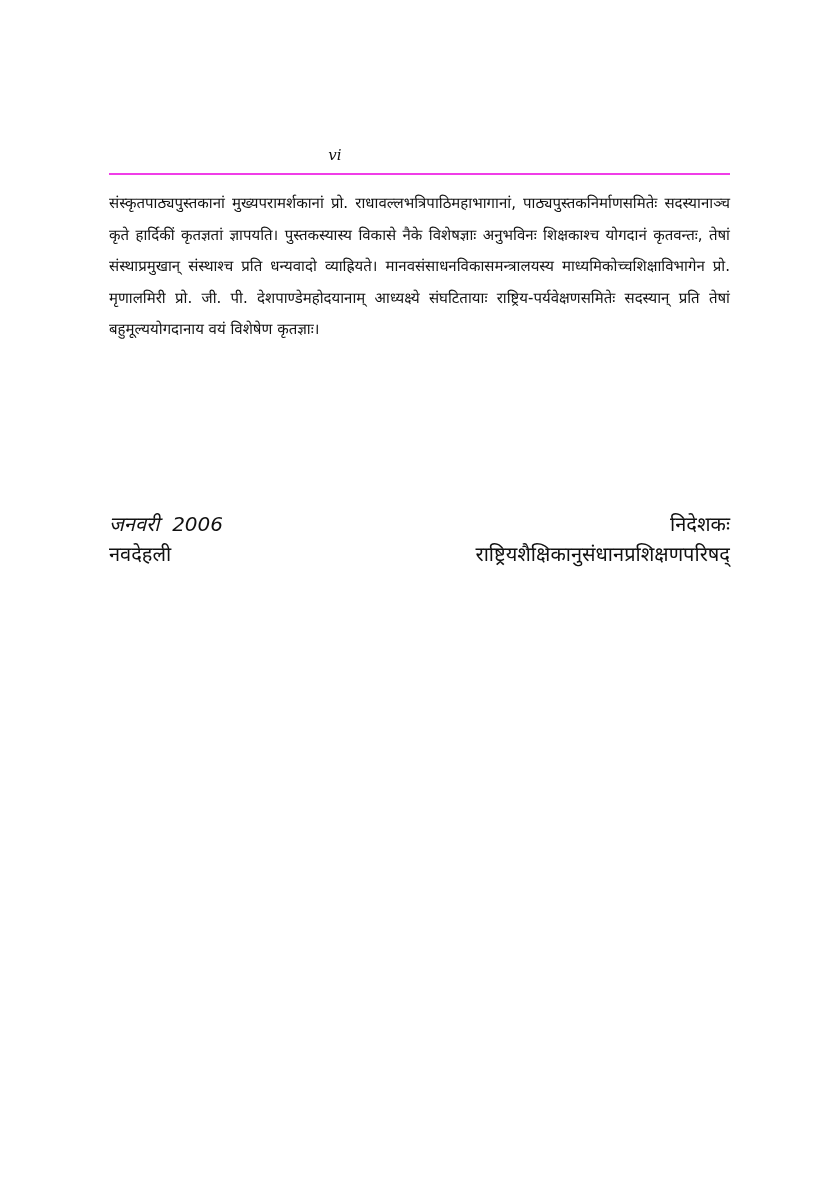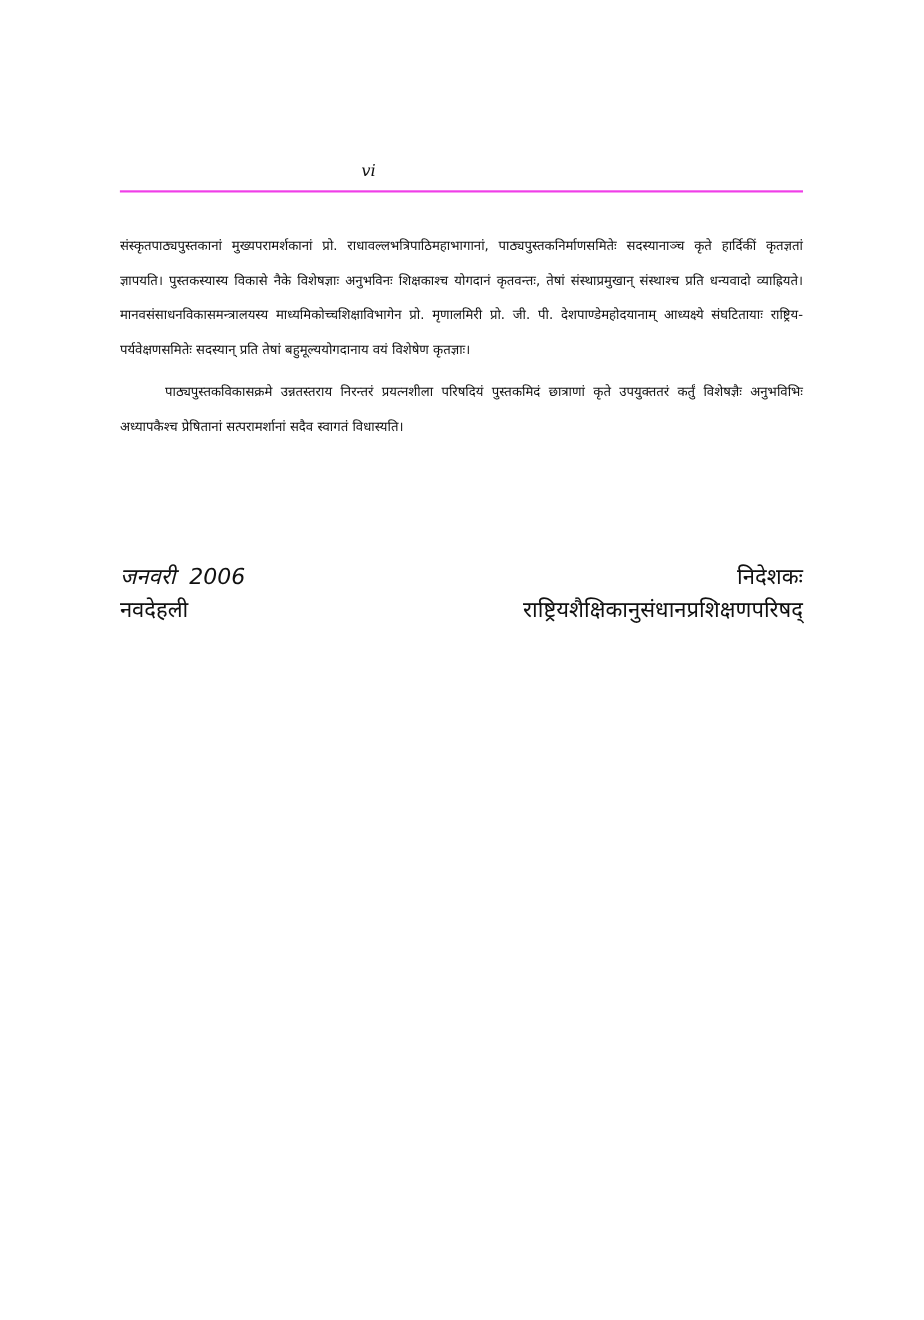--- a/index.html
+++ b/index.html
@@ -32,24 +32,23 @@
       top: 173px;
       width: 621px;
       height: 2px;
       background: #f03ee8;
     }
     .body-text {
       position: absolute;
       left: 109px;
       top: 188px;
       width: 621px;
-      font-size: 12px;
+      font-size: 15px;
       line-height: 31.5px;
       text-align: justify;
-      margin-top: 20px;
     }
     .body-text p {
       margin: 0;
     }
     .body-text p.indent {
       text-indent: 41px;
       margin-top: 7px;
     }
     .sign-row {
       position: absolute;
@@ -64,21 +63,20 @@
     .italic { font-style: italic; }
   </style>
 </head>
 <body>
 
 <div class="page-number">vi</div>
 <div class="header-rule"></div>
 
 <div class="body-text">
   <p>संस्कृतपाठ्यपुस्तकानां मुख्यपरामर्शकानां प्रो. राधावल्लभत्रिपाठिमहाभागानां, पाठ्यपुस्तकनिर्माणसमितेः सदस्यानाञ्च कृते हार्दिकीं कृतज्ञतां ज्ञापयति। पुस्तकस्यास्य विकासे नैके विशेषज्ञाः अनुभविनः शिक्षकाश्च योगदानं कृतवन्तः, तेषां संस्थाप्रमुखान् संस्थाश्च प्रति धन्यवादो व्याह्रियते। मानवसंसाधनविकासमन्त्रालयस्य माध्यमिकोच्चशिक्षाविभागेन प्रो. मृणालमिरी प्रो. जी. पी. देशपाण्डेमहोदयानाम् आध्यक्ष्ये संघटितायाः राष्ट्रिय-पर्यवेक्षणसमितेः सदस्यान् प्रति तेषां बहुमूल्ययोगदानाय वयं विशेषेण कृतज्ञाः।</p>
-  <p class="indent">पाठ्यपुस्तकविकासक्रमे उन्नतस्तराय निरन्तरं प्रयत्नशीला परिषदियं पुस्तकमिदं छात्राणां कृते उपयुक्ततरं कर्तुं विशेषज्ञैः अनुभविभिः अध्यापकैश्च प्रेषितानां सत्परामर्शानां सदैव स्वागतं विधास्यति।</p>
 </div>
 
 <div class="sign-row r1">
   <span class="italic" style="white-space:pre;">जनवरी  2006</span>
   <span>निदेशकः</span>
 </div>
 <div class="sign-row r2">
   <span>नवदेहली</span>
   <span>राष्ट्रियशैक्षिकानुसंधानप्रशिक्षणपरिषद्</span>
 </div>

